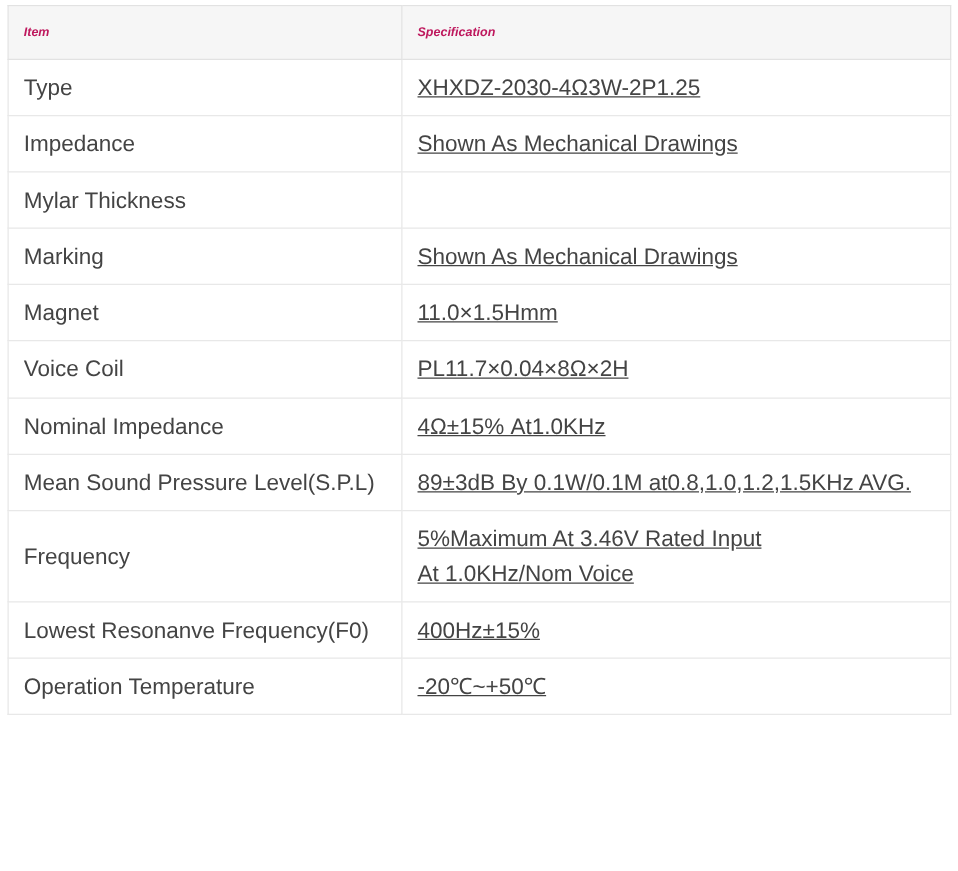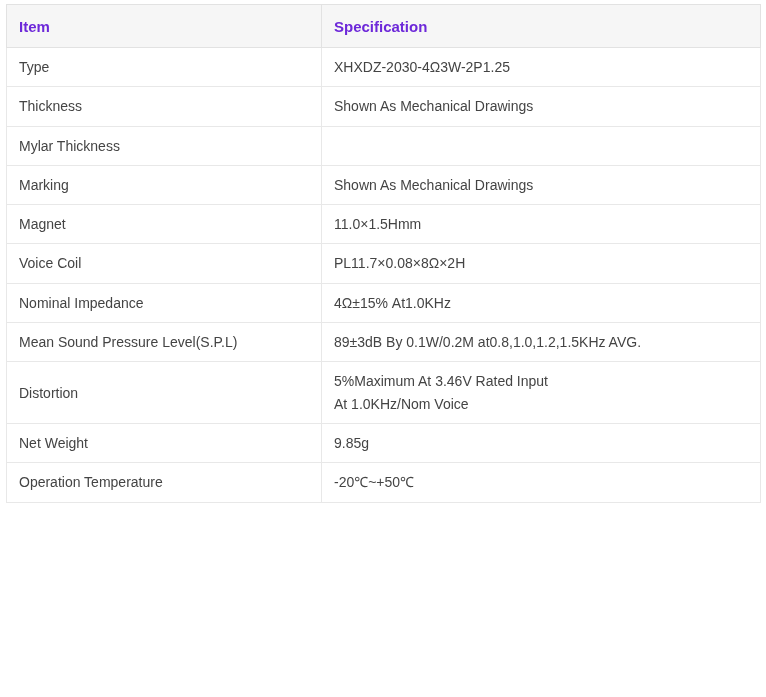--- a/index.html
+++ b/index.html
@@ -24,44 +24,45 @@
     width: 754px;
     table-layout: fixed;
     border: 1px solid #e2e2e2;
   }
   table.spec-table col.col-item { width: 315px; }
   table.spec-table col.col-spec { width: 439px; }
   table.spec-table th {
     background: #f6f6f6;
     text-align: left;
     font-weight: bold;
-    color: #6d28d9;
-    font-size: 15px;
+    color: #be185d;
+    font-size: 10px;
     padding: 10px 12px;
     border: 1px solid #e2e2e2;
     vertical-align: middle;
     height: 22px;
+    font-style: italic;
   }
   table.spec-table td {
     padding: 9px 12px;
     border: 1px solid #e8e8e8;
     vertical-align: middle;
     color: #444444;
-    font-size: 14px;
+    font-size: 18px;
     line-height: 1.45;
     background: #ffffff;
     height: 14px;
   }
   table.spec-table td.item-cell {
     color: #444444;
   }
   table.spec-table td.spec-cell {
     color: #444444;
   }
-  .cell-line { display: block; }
+  .cell-line { display: block; text-decoration: underline; }
   .cell-line + .cell-line { margin-top: 2px; }
 </style>
 </head>
 <body>
 
 <div class="spec-wrap">
   <table class="spec-table">
     <colgroup>
       <col class="col-item">
       <col class="col-spec">
@@ -73,21 +74,21 @@
       </tr>
     </thead>
     <tbody id="table-body">
         <tr>
           <td class="item-cell">Type</td>
           <td class="spec-cell">
             <span class="cell-line">XHXDZ-2030-4Ω3W-2P1.25</span>
           </td>
         </tr>
         <tr>
-          <td class="item-cell">Thickness</td>
+          <td class="item-cell">Impedance</td>
           <td class="spec-cell">
             <span class="cell-line">Shown As Mechanical Drawings</span>
           </td>
         </tr>
         <tr>
           <td class="item-cell">Mylar Thickness</td>
           <td class="spec-cell">
             <span class="cell-line"></span>
           </td>
         </tr>
@@ -99,46 +100,46 @@
         </tr>
         <tr>
           <td class="item-cell">Magnet</td>
           <td class="spec-cell">
             <span class="cell-line">11.0×1.5Hmm</span>
           </td>
         </tr>
         <tr>
           <td class="item-cell">Voice Coil</td>
           <td class="spec-cell">
-            <span class="cell-line">PL11.7×0.08×8Ω×2H</span>
+            <span class="cell-line">PL11.7×0.04×8Ω×2H</span>
           </td>
         </tr>
         <tr>
           <td class="item-cell">Nominal Impedance</td>
           <td class="spec-cell">
             <span class="cell-line">4Ω±15% At1.0KHz</span>
           </td>
         </tr>
         <tr>
           <td class="item-cell">Mean Sound Pressure Level(S.P.L)</td>
           <td class="spec-cell">
-            <span class="cell-line">89±3dB By 0.1W/0.2M at0.8,1.0,1.2,1.5KHz AVG.</span>
+            <span class="cell-line">89±3dB By 0.1W/0.1M at0.8,1.0,1.2,1.5KHz AVG.</span>
           </td>
         </tr>
         <tr>
-          <td class="item-cell">Distortion</td>
+          <td class="item-cell">Frequency</td>
           <td class="spec-cell">
             <span class="cell-line">5%Maximum At 3.46V Rated Input</span>
             <span class="cell-line">At 1.0KHz/Nom Voice</span>
           </td>
         </tr>
         <tr>
-          <td class="item-cell">Net Weight</td>
+          <td class="item-cell">Lowest Resonanve Frequency(F0)</td>
           <td class="spec-cell">
-            <span class="cell-line">9.85g</span>
+            <span class="cell-line">400Hz±15%</span>
           </td>
         </tr>
         <tr>
           <td class="item-cell">Operation Temperature</td>
           <td class="spec-cell">
             <span class="cell-line">-20℃~+50℃</span>
           </td>
         </tr>
       </tbody>
   </table>

